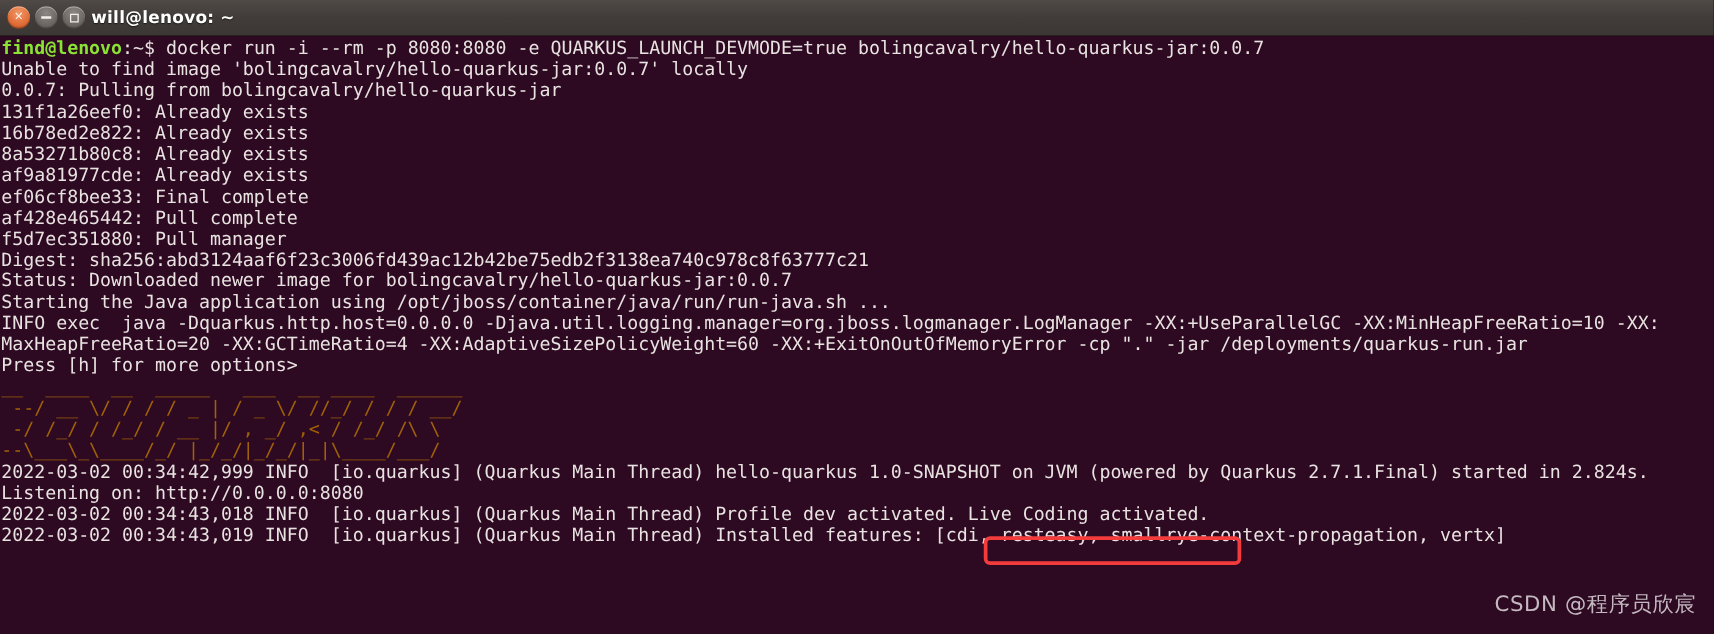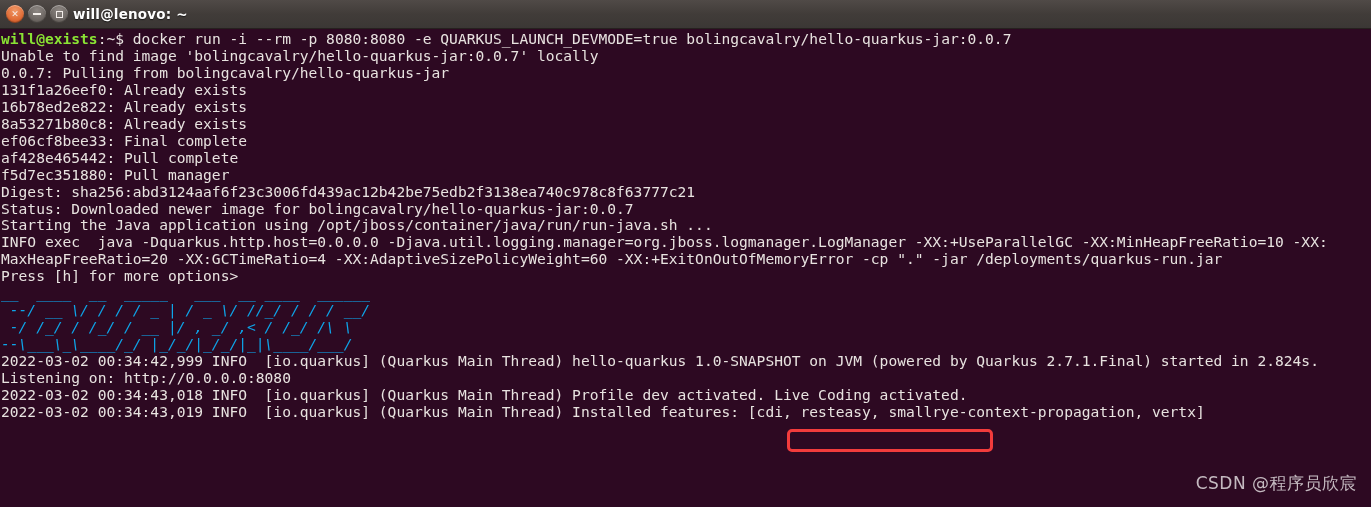--- a/index.html
+++ b/index.html
@@ -94,26 +94,25 @@
     color: #e8e3e0;
     font-size: 14.6px;
     line-height: 16.95px;
     white-space: pre;
     letter-spacing: 0px;
     font-family: "DejaVu Sans Mono", "Liberation Mono", monospace;
   }
   .prompt-user { color: #8ae234; font-weight: bold; }
   .prompt-host { color: #e8e3e0; }
   .art {
-    color: #0ea5e9;
+    color: #a16207;
     font-size: 14.6px;
     line-height: 16.95px;
     white-space: pre;
     font-family: "DejaVu Sans Mono", "Liberation Mono", monospace;
-    font-style: italic;
   }
   
   .annot-box {
     position: absolute;
     border: 3px solid #f23c3c;
     border-radius: 5px;
     pointer-events: none;
     box-sizing: border-box;
   }
   
@@ -143,27 +142,28 @@
       </div>
       <div class="wbtn max">
         <span class="sq"></span>
       </div>
     </div>
     <div class="title-text">will@lenovo: ~</div>
   </div>
 
   <div class="term">
 
-    <div class="line"><span class="prompt-user">will@exists</span><span class="prompt-host">:~$ </span><span>docker run -i --rm -p 8080:8080 -e QUARKUS_LAUNCH_DEVMODE=true bolingcavalry/hello-quarkus-jar:0.0.7</span></div>
+    <div class="line"><span class="prompt-user">find@lenovo</span><span class="prompt-host">:~$ </span><span>docker run -i --rm -p 8080:8080 -e QUARKUS_LAUNCH_DEVMODE=true bolingcavalry/hello-quarkus-jar:0.0.7</span></div>
 
     <div class="line">Unable to find image 'bolingcavalry/hello-quarkus-jar:0.0.7' locally</div>
     <div class="line">0.0.7: Pulling from bolingcavalry/hello-quarkus-jar</div>
     <div class="line">131f1a26eef0: Already exists</div>
     <div class="line">16b78ed2e822: Already exists</div>
     <div class="line">8a53271b80c8: Already exists</div>
+    <div class="line">af9a81977cde: Already exists</div>
     <div class="line">ef06cf8bee33: Final complete</div>
     <div class="line">af428e465442: Pull complete</div>
     <div class="line">f5d7ec351880: Pull manager</div>
     <div class="line">Digest: sha256:abd3124aaf6f23c3006fd439ac12b42be75edb2f3138ea740c978c8f63777c21</div>
     <div class="line">Status: Downloaded newer image for bolingcavalry/hello-quarkus-jar:0.0.7</div>
     <div class="line">Starting the Java application using /opt/jboss/container/java/run/run-java.sh ...</div>
     <div class="line">INFO exec  java -Dquarkus.http.host=0.0.0.0 -Djava.util.logging.manager=org.jboss.logmanager.LogManager -XX:+UseParallelGC -XX:MinHeapFreeRatio=10 -XX:</div>
     <div class="line">MaxHeapFreeRatio=20 -XX:GCTimeRatio=4 -XX:AdaptiveSizePolicyWeight=60 -XX:+ExitOnOutOfMemoryError -cp "." -jar /deployments/quarkus-run.jar</div>
     <div class="line">Press [h] for more options&gt;</div>
 

